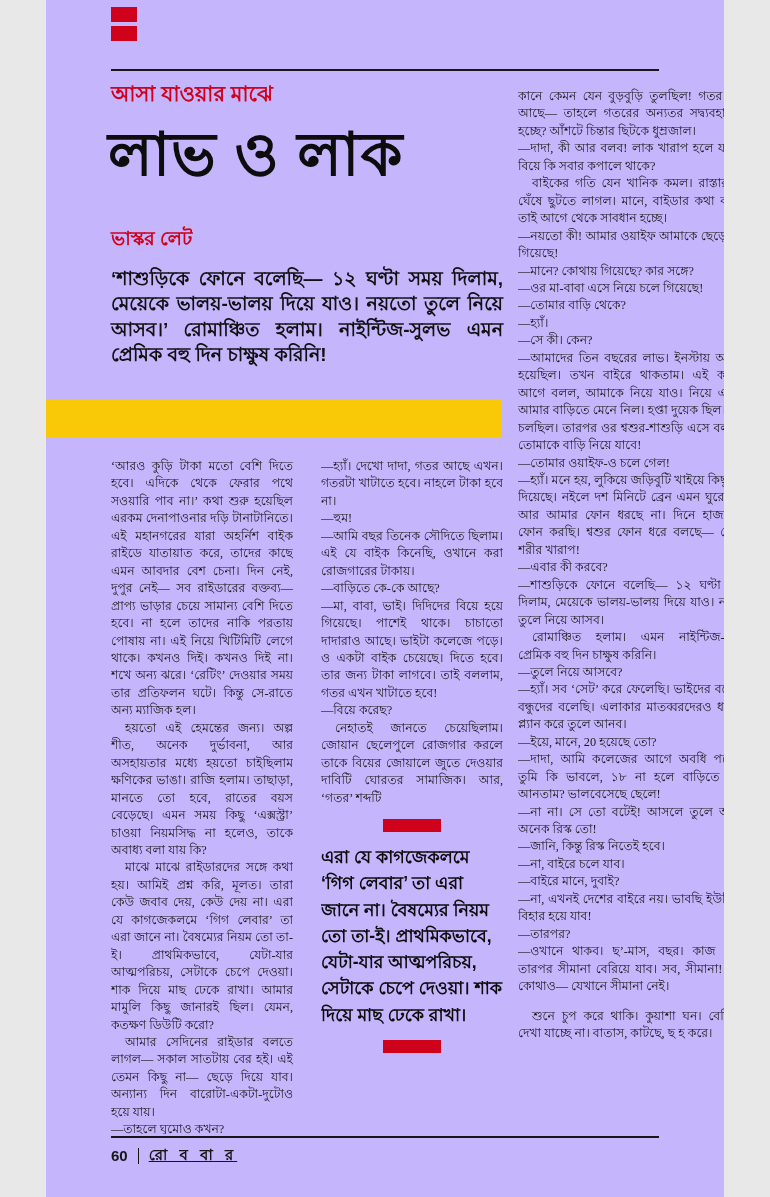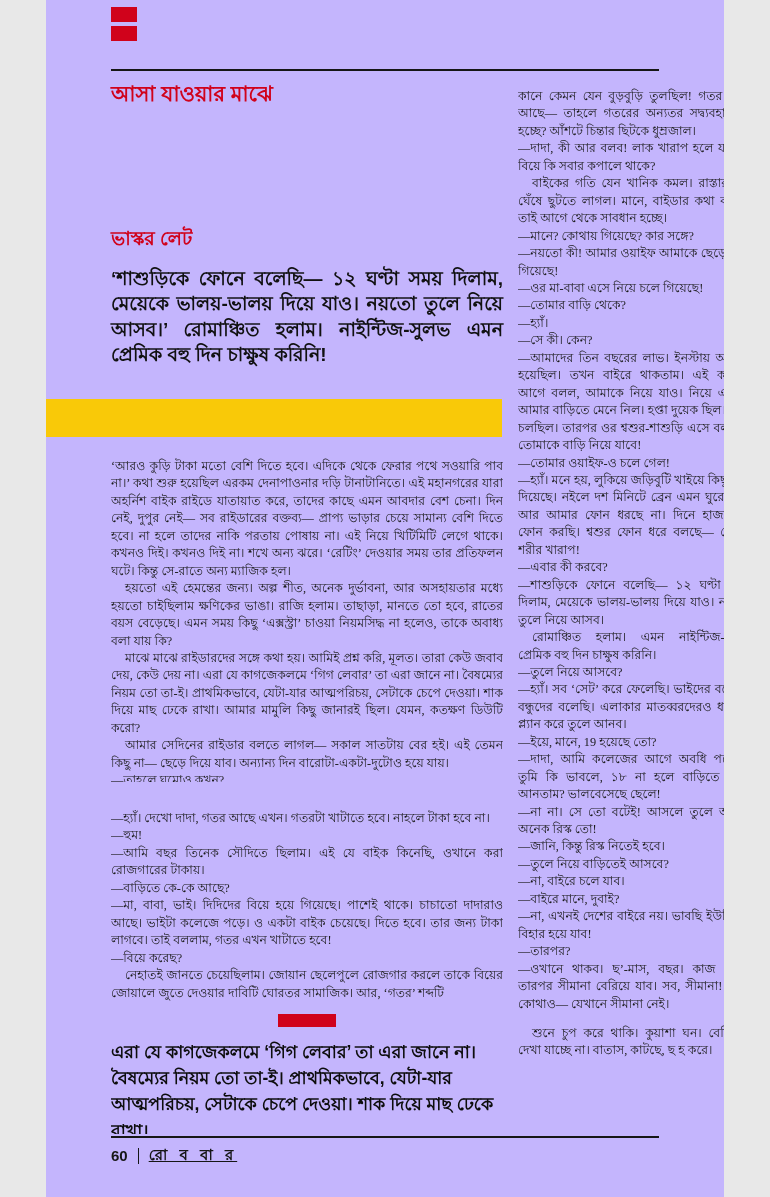--- a/index.html
+++ b/index.html
@@ -42,21 +42,21 @@
     color:#111; text-align:justify;
   }
   .yellow-bar {
     position:absolute; left:0; top:399px;
     width:456px; height:38px; background:#f9c908;
   }
   
   .left-cols {
     position:absolute; left:65px; top:458px;
     width:392px; height:676px; overflow:hidden;
-    display:flex; gap:28px;flex-direction:column;
+    display:flex; gap:28px;
   }
   .col { flex:1 1 0; overflow:hidden; }
   .right-col {
     position:absolute; left:472px; top:88px;
     width:233px; height:1046px; overflow:hidden;
   }
   .para {
     margin:0; font-size:12.3px; line-height:1.42;
     text-align:justify; color:#1a1a1a;
   }
@@ -88,20 +88,21 @@
 
   <div class="reg-marks">
     <div class="reg-mark"></div>
     <div class="reg-mark"></div>
   </div>
 
   <div class="top-rule"></div>
 
   <div class="kicker">আসা যাওয়ার মাঝে</div>
 
+  <h1 class="headline" style="margin:0;">লাভ ও লাক</h1>
 
   <div class="byline">ভাস্কর লেট</div>
 
   <div class="intro">‘শাশুড়িকে ফোনে বলেছি— ১২ ঘণ্টা সময় দিলাম, মেয়েকে ভালয়-ভালয় দিয়ে যাও। নয়তো তুলে নিয়ে আসব।’ রোমাঞ্চিত হলাম। নাইন্টিজ-সুলভ এমন প্রেমিক বহু দিন চাক্ষুষ করিনি!</div>
 
   <div class="yellow-bar"></div>
 
   <div class="left-cols">
     <div class="col">
         <p class="para">‘আরও কুড়ি টাকা মতো বেশি দিতে হবে। এদিকে থেকে ফেরার পথে সওয়ারি পাব না।’ কথা শুরু হয়েছিল এরকম দেনাপাওনার দড়ি টানাটানিতে। এই মহানগরের যারা অহর্নিশ বাইক রাইডে যাতায়াত করে, তাদের কাছে এমন আবদার বেশ চেনা। দিন নেই, দুপুর নেই— সব রাইডারের বক্তব্য— প্রাপ্য ভাড়ার চেয়ে সামান্য বেশি দিতে হবে। না হলে তাদের নাকি পরতায় পোষায় না। এই নিয়ে খিটিমিটি লেগে থাকে। কখনও দিই। কখনও দিই না। শখে অন্য ঝরে। ‘রেটিং’ দেওয়ার সময় তার প্রতিফলন ঘটে। কিন্তু সে-রাতে অন্য ম্যাজিক হল।</p>
@@ -127,39 +128,38 @@
         <p class="pq-text">এরা যে কাগজেকলমে ‘গিগ লেবার’ তা এরা জানে না। বৈষম্যের নিয়ম তো তা-ই। প্রাথমিকভাবে, যেটা-যার আত্মপরিচয়, সেটাকে চেপে দেওয়া। শাক দিয়ে মাছ ঢেকে রাখা।</p>
         <div class="pq-bar"></div>
       </div>
     </div>
   </div>
 
   <div class="right-col">
       <p class="para">কানে কেমন যেন বুড়বুড়ি তুলছিল! গতর যখন আছে— তাহলে গতরের অন্যতর সদ্ব্যবহার কি হচ্ছে? আঁশটে চিন্তার ছিটকে ধুম্রজাল।</p>
       <p class="para dialogue">—দাদা, কী আর বলব! লাক খারাপ হলে যা হয়! বিয়ে কি সবার কপালে থাকে?</p>
       <p class="para">বাইকের গতি যেন খানিক কমল। রাস্তার ধার ঘেঁষে ছুটতে লাগল। মানে, বাইডার কথা বলবে, তাই আগে থেকে সাবধান হচ্ছে।</p>
+      <p class="para dialogue">—নয়তো কী! আমার ওয়াইফ আমাকে ছেড়ে চলে গিয়েছে!</p>
       <p class="para dialogue">—মানে? কোথায় গিয়েছে? কার সঙ্গে?</p>
-      <p class="para dialogue">—নয়তো কী! আমার ওয়াইফ আমাকে ছেড়ে চলে গিয়েছে!</p>
       <p class="para dialogue">—ওর মা-বাবা এসে নিয়ে চলে গিয়েছে!</p>
       <p class="para dialogue">—তোমার বাড়ি থেকে?</p>
       <p class="para dialogue">—হ্যাঁ।</p>
       <p class="para dialogue">—সে কী। কেন?</p>
       <p class="para dialogue">—আমাদের তিন বছরের লাভ। ইনস্টায় আলাপ হয়েছিল। তখন বাইরে থাকতাম। এই ক’-দিন আগে বলল, আমাকে নিয়ে যাও। নিয়ে এলাম। আমার বাড়িতে মেনে নিল। হপ্তা দুয়েক ছিল। ভাল চলছিল। তারপর ওর শ্বশুর-শাশুড়ি এসে বলল— তোমাকে বাড়ি নিয়ে যাবে!</p>
       <p class="para dialogue">—তোমার ওয়াইফ-ও চলে গেল!</p>
       <p class="para dialogue">—হ্যাঁ। মনে হয়, লুকিয়ে জড়িবুটি খাইয়ে কিছু করে দিয়েছে। নইলে দশ মিনিটে ব্রেন এমন ঘুরে যায়! আর আমার ফোন ধরছে না। দিনে হাজারবার ফোন করছি। শ্বশুর ফোন ধরে বলছে— মেয়ের শরীর খারাপ!</p>
       <p class="para dialogue">—এবার কী করবে?</p>
       <p class="para dialogue">—শাশুড়িকে ফোনে বলেছি— ১২ ঘণ্টা সময় দিলাম, মেয়েকে ভালয়-ভালয় দিয়ে যাও। নয়তো তুলে নিয়ে আসব।</p>
       <p class="para">রোমাঞ্চিত হলাম। এমন নাইন্টিজ-সুলভ প্রেমিক বহু দিন চাক্ষুষ করিনি।</p>
       <p class="para dialogue">—তুলে নিয়ে আসবে?</p>
       <p class="para dialogue">—হ্যাঁ। সব ‘সেট’ করে ফেলেছি। ভাইদের বলেছি। বন্ধুদের বলেছি। এলাকার মাতব্বরদেরও ধরেছি। প্ল্যান করে তুলে আনব।</p>
-      <p class="para dialogue">—ইয়ে, মানে, 19 হয়েছে তো?</p>
+      <p class="para dialogue">—ইয়ে, মানে, 20 হয়েছে তো?</p>
       <p class="para dialogue">—দাদা, আমি কলেজের আগে অবধি পড়েছি। তুমি কি ভাবলে, ১৮ না হলে বাড়িতে তুলে আনতাম? ভালবেসেছে ছেলে!</p>
       <p class="para dialogue">—না না। সে তো বটেই! আসলে তুলে আনার অনেক রিস্ক তো!</p>
       <p class="para dialogue">—জানি, কিন্তু রিস্ক নিতেই হবে।</p>
-      <p class="para dialogue">—তুলে নিয়ে বাড়িতেই আসবে?</p>
       <p class="para dialogue">—না, বাইরে চলে যাব।</p>
       <p class="para dialogue">—বাইরে মানে, দুবাই?</p>
       <p class="para dialogue">—না, এখনই দেশের বাইরে নয়। ভাবছি ইউপি, বা বিহার হয়ে যাব!</p>
       <p class="para dialogue">—তারপর?</p>
       <p class="para dialogue">—ওখানে থাকব। ছ’-মাস, বছর। কাজ করব। তারপর সীমানা বেরিয়ে যাব। সব, সীমানা! এমন কোথাও— যেখানে সীমানা নেই।</p>
       <p class="para spacer"></p>
       <p class="para">শুনে চুপ করে থাকি। কুয়াশা ঘন। বেশি দূর দেখা যাচ্ছে না। বাতাস, কাটছে, ছ হ করে।</p>
     </div>
 
   <div class="footer-rule"></div>

